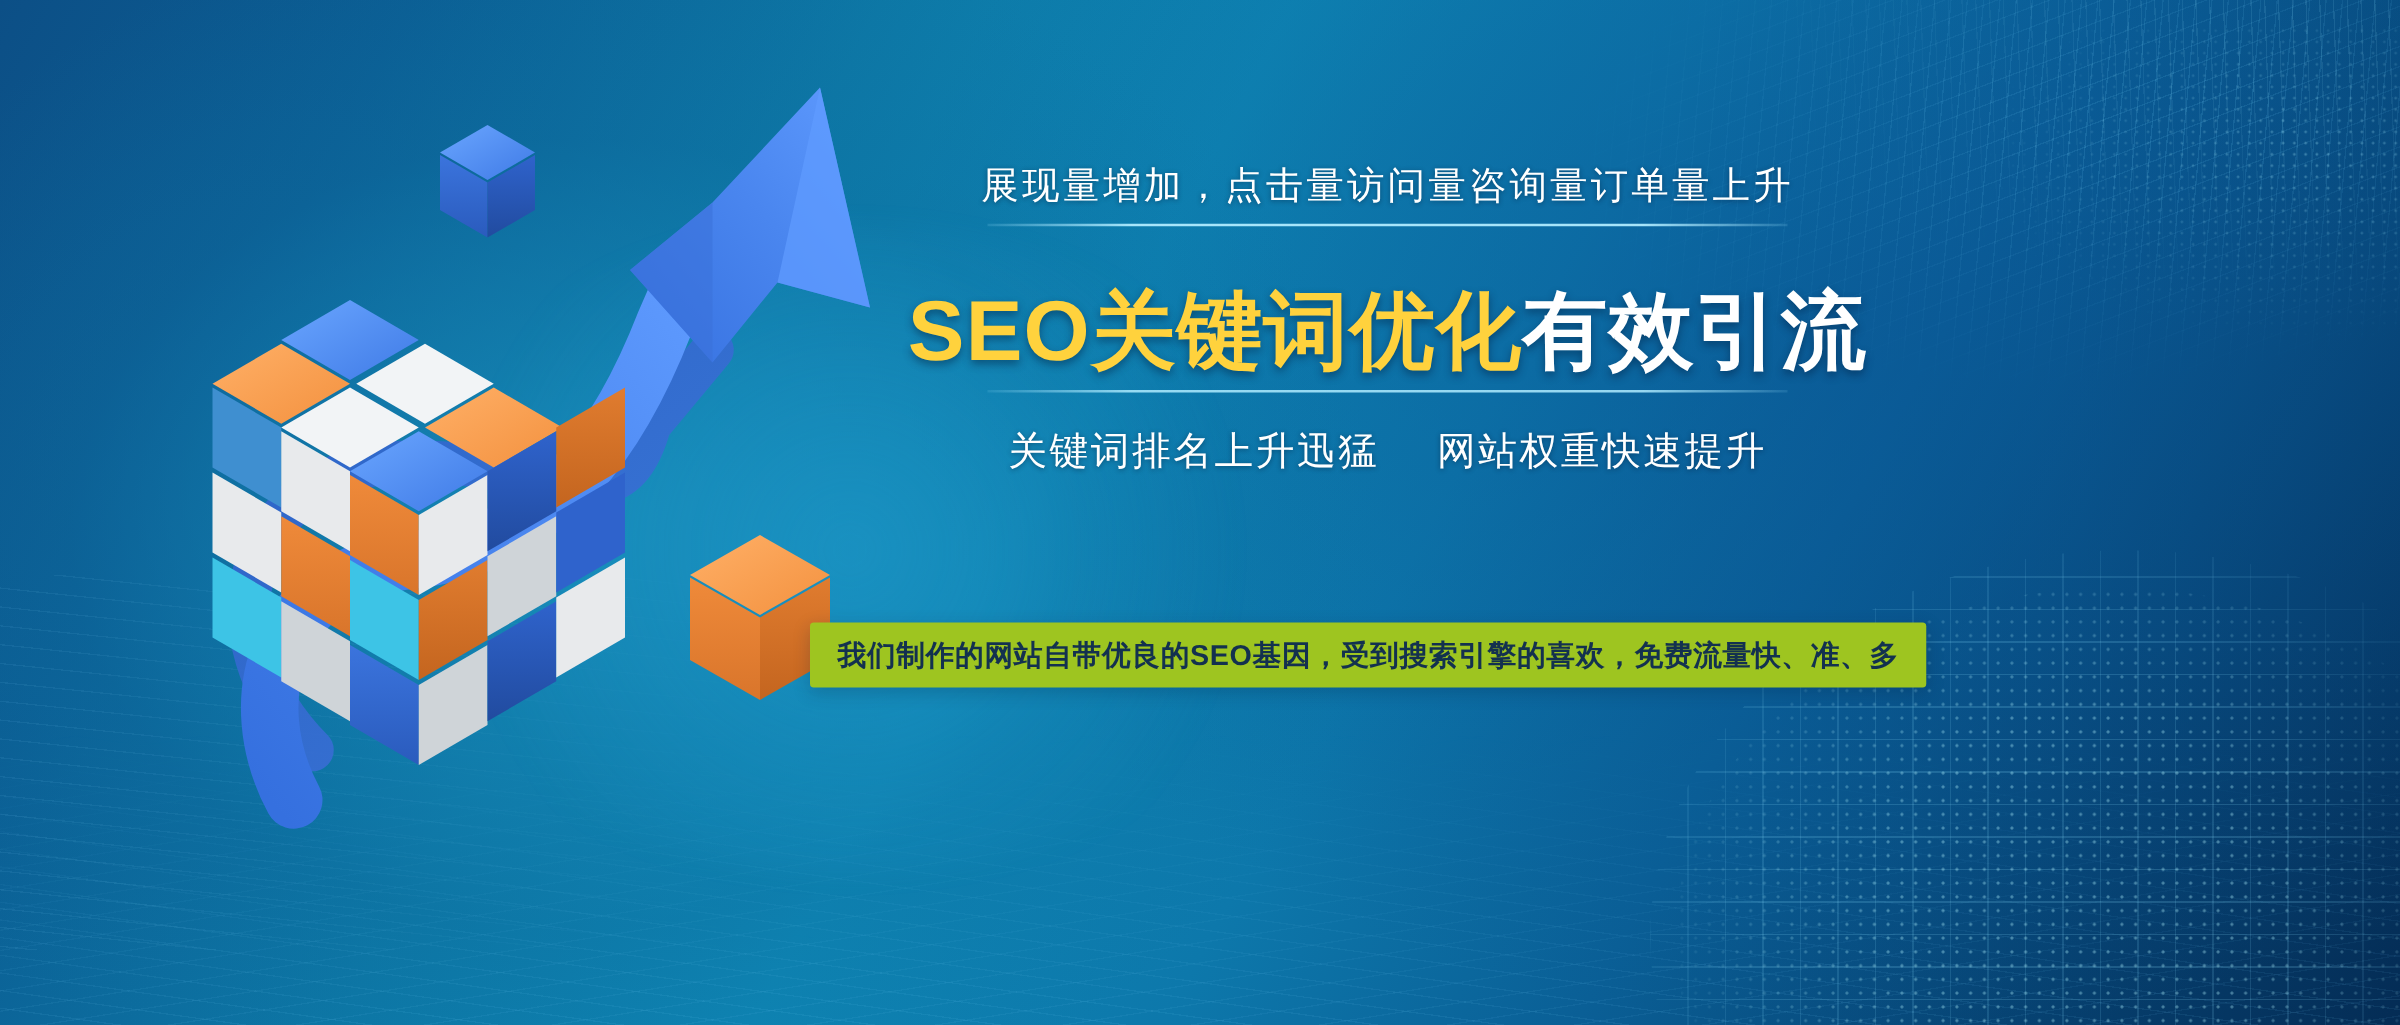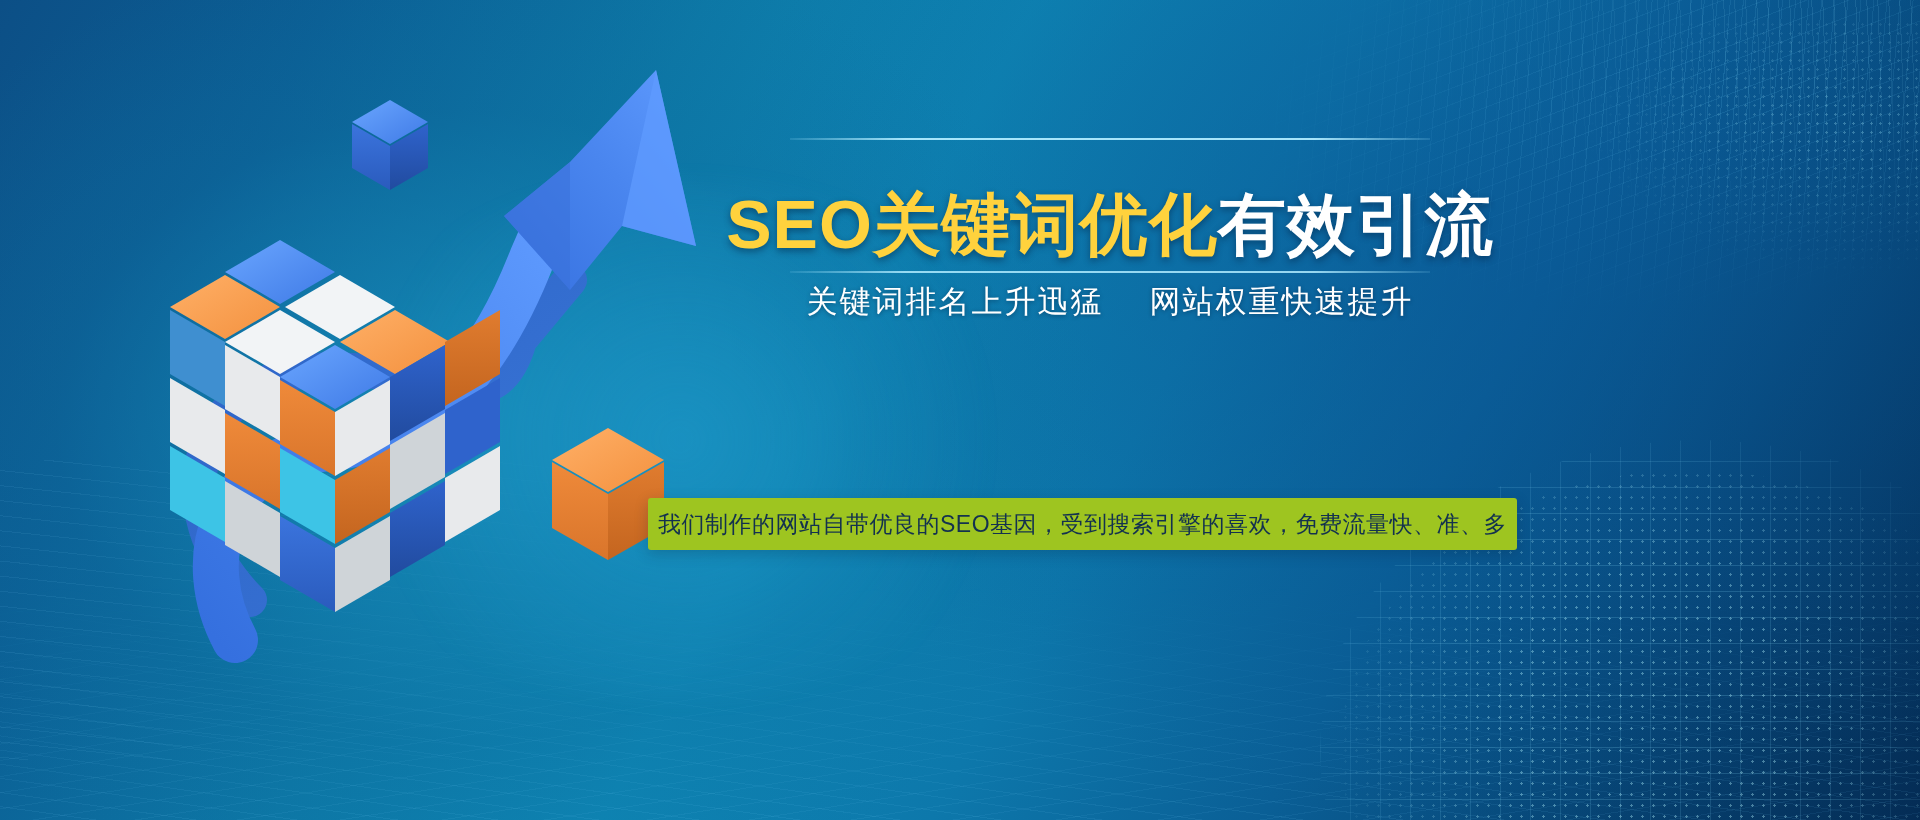--- a/index.html
+++ b/index.html
@@ -100,43 +100,44 @@
     font-family:"Liberation Sans","DejaVu Sans",sans-serif;
     margin-top:48px;
   }
   .headline .hl-y{color:#ffd23d;text-shadow:0 3px 7px rgba(0,25,55,.45);}
   .headline .hl-w{color:#ffffff;text-shadow:0 3px 7px rgba(0,25,55,.45);}
   .rule2{
     height:2px;margin:10px auto 0;width:640px;
     background:linear-gradient(to right, rgba(150,225,255,.12), rgba(175,235,255,.85) 18%, rgba(175,235,255,.85) 82%, rgba(150,225,255,.12));
   }
   .subline{
-    margin-top:8px;text-align:center;color:#ffffff;font-size:31px;letter-spacing:2px;
+    margin-top:26px;text-align:center;color:#ffffff;font-size:31px;letter-spacing:2px;
     text-shadow:0 1px 4px rgba(0,20,45,.45);white-space:nowrap;
   }
   .subline .gap{display:inline-block;width:46px;}
 
   
   .circles{position:absolute;left:810px;top:348px;width:560px;height:112px;}
   .circle{
     position:absolute;width:108px;height:108px;border-radius:50%;
     display:flex;align-items:center;justify-content:center;
     color:#14365e;font-size:26px;letter-spacing:1px;
     font-family:"Liberation Sans","DejaVu Sans",sans-serif;
   }
   .c1{left:0;   top:0; background:#fdd33f;}
   .c2{left:170px;top:0; background:#2ec7ea;}
   .c3{left:340px;top:0; background:#a8c425;}
 
   
   .greenbar{
     position:absolute;left:648px;top:498px;height:52px;
-    padding:0 10px;display:flex;align-items:center;
+    padding:0 22px;display:flex;align-items:center;
     background:#9ec520;border-radius:3px;
     box-shadow:0 4px 14px rgba(0,30,60,.22);
+    font-weight:bold;
   }
   .greenbar span{
     color:#13314f;font-size:23px;letter-spacing:.5px;white-space:nowrap;
     font-family:"Liberation Sans","DejaVu Sans",sans-serif;
   }
 </style>
 </head>
 <body>
 
 <div class="banner">
@@ -247,20 +248,21 @@
 
       <g transform="translate(452,388)">
         <polygon points="56,0 112,32 56,64 0,32" fill="url(#cubeTopOrange)"></polygon>
         <polygon points="0,34 56,66 56,132 0,100" fill="url(#cubeLeftOrange)"></polygon>
         <polygon points="56,66 112,34 112,100 56,132" fill="url(#cubeRightOrange)"></polygon>
       </g>
     </svg>
   </div>
 
   <div class="copy">
+    <div class="kicker">展现量增加，点击量访问量咨询量订单量上升</div>
     <div class="rule"></div>
     <div class="headline">
       <span class="hl-y">SEO关键词优化</span><span class="hl-w">有效引流</span>
     </div>
     <div class="rule2"></div>
     <div class="subline">
       <span>关键词排名上升迅猛</span><span class="gap"></span><span>网站权重快速提升</span>
     </div>
   </div>
 

